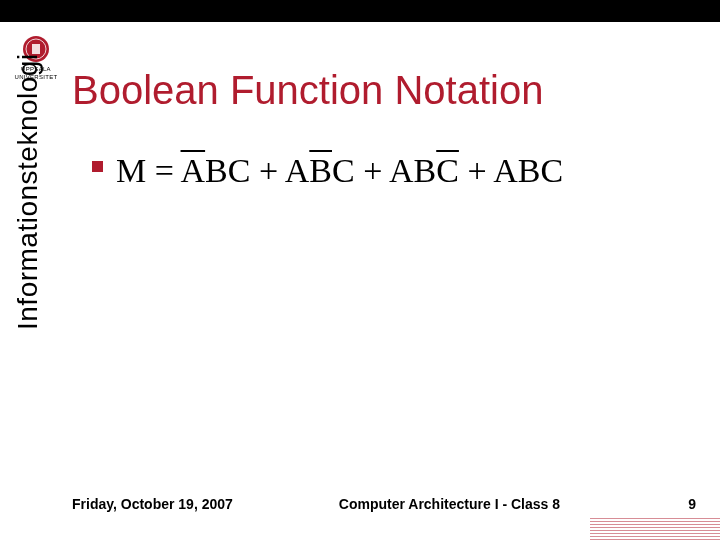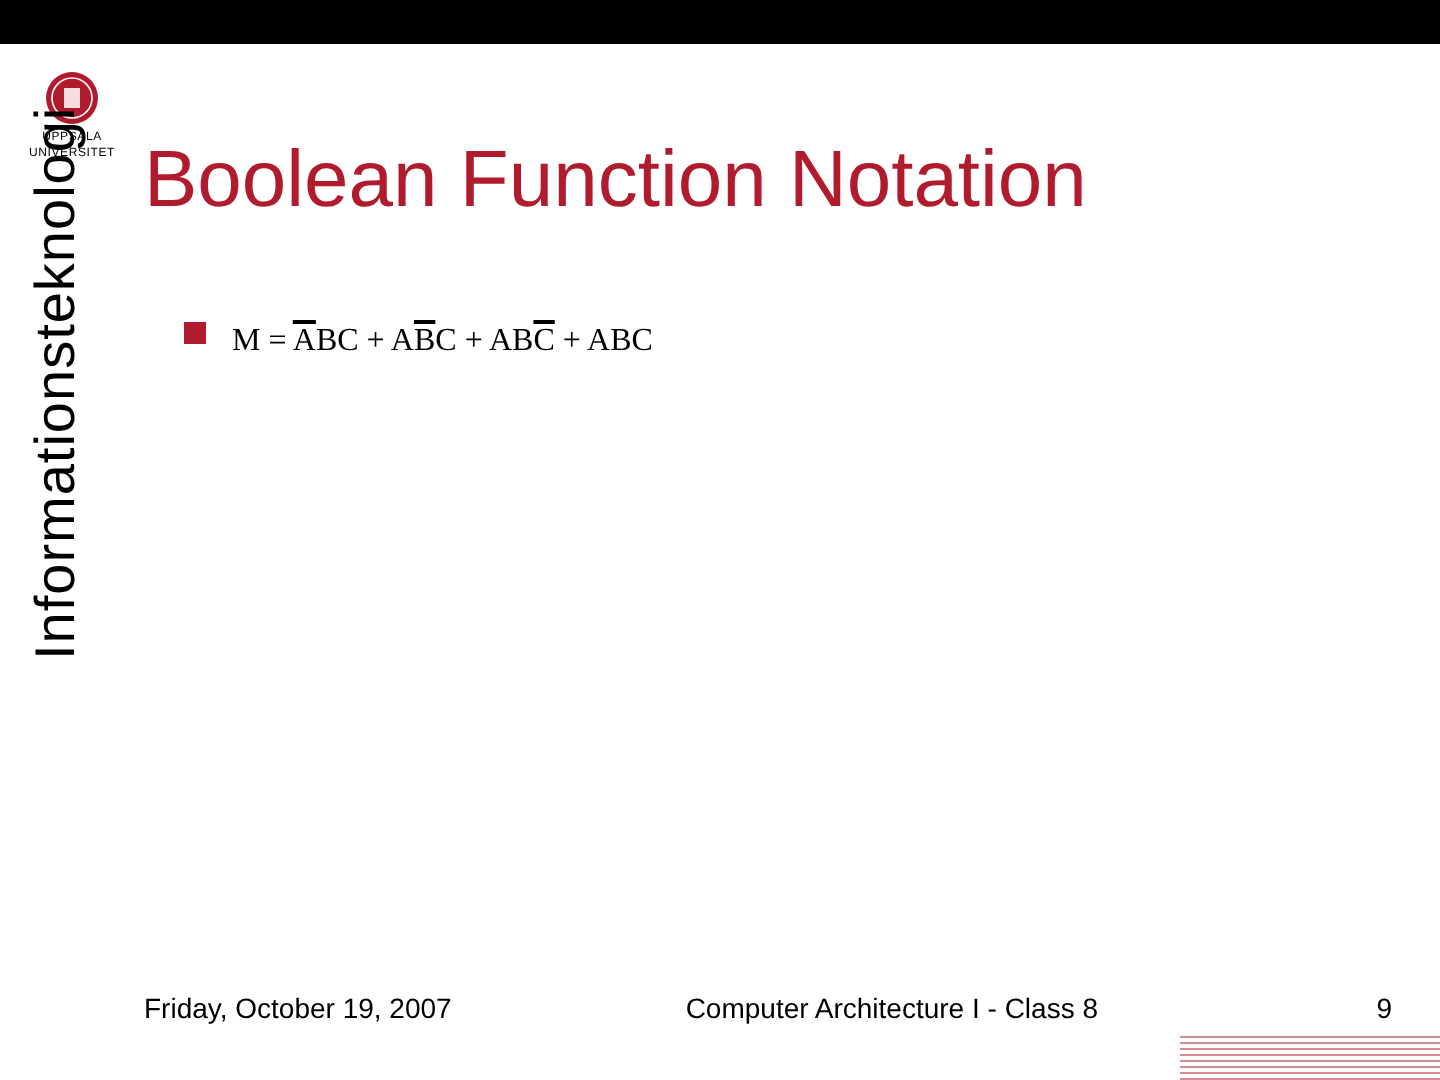--- a/index.html
+++ b/index.html
@@ -75,36 +75,37 @@
     content: "";
     position: absolute;
     left: 4px;
     top: 11px;
     width: 11px;
     height: 11px;
     background: #b01c2e;
   }
   .formula {
     font-family: "Times New Roman", Times, serif;
-    font-size: 16px;
+    font-size: 34px;
     color: #000;
     white-space: nowrap;
     padding-top: 4px;
   }
   .ov { text-decoration: overline; text-decoration-thickness: 1.5px; }
   .footer {
     position: absolute;
     left: 72px;
     right: 24px;
     bottom: 28px;
     display: flex;
     justify-content: flex-start;
     align-items: baseline;
     font-size: 14px;
     color: #000;
+    font-weight: bold;
   }
   .footer-center { text-align: center; flex: 1; margin-top: 44px; }
   .footer-left { text-align: left; }
   .footer-right { text-align: right; min-width: 30px; }
   .bottom-stripes {
     position: absolute;
     right: 0;
     bottom: 0;
     width: 130px;
     height: 32px;

